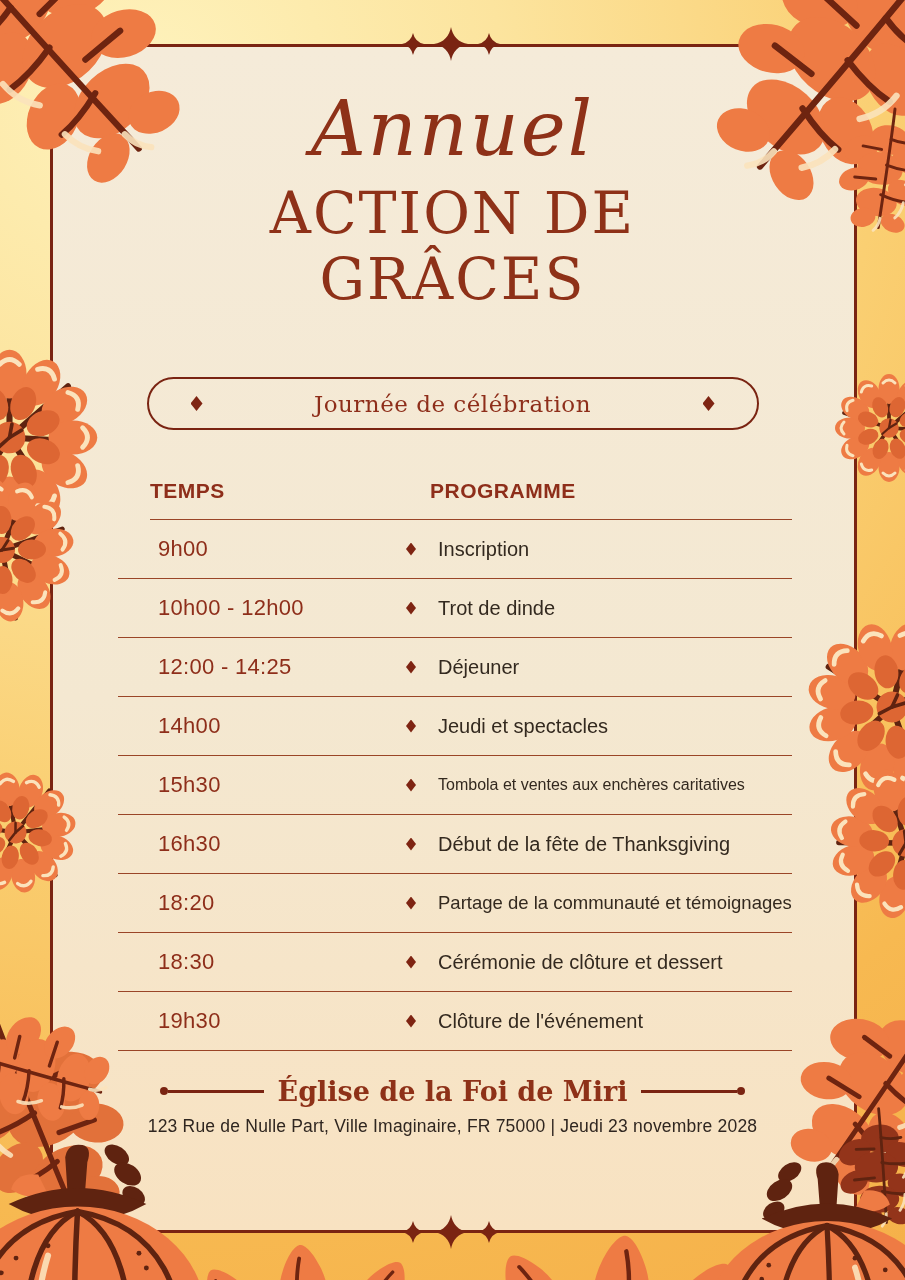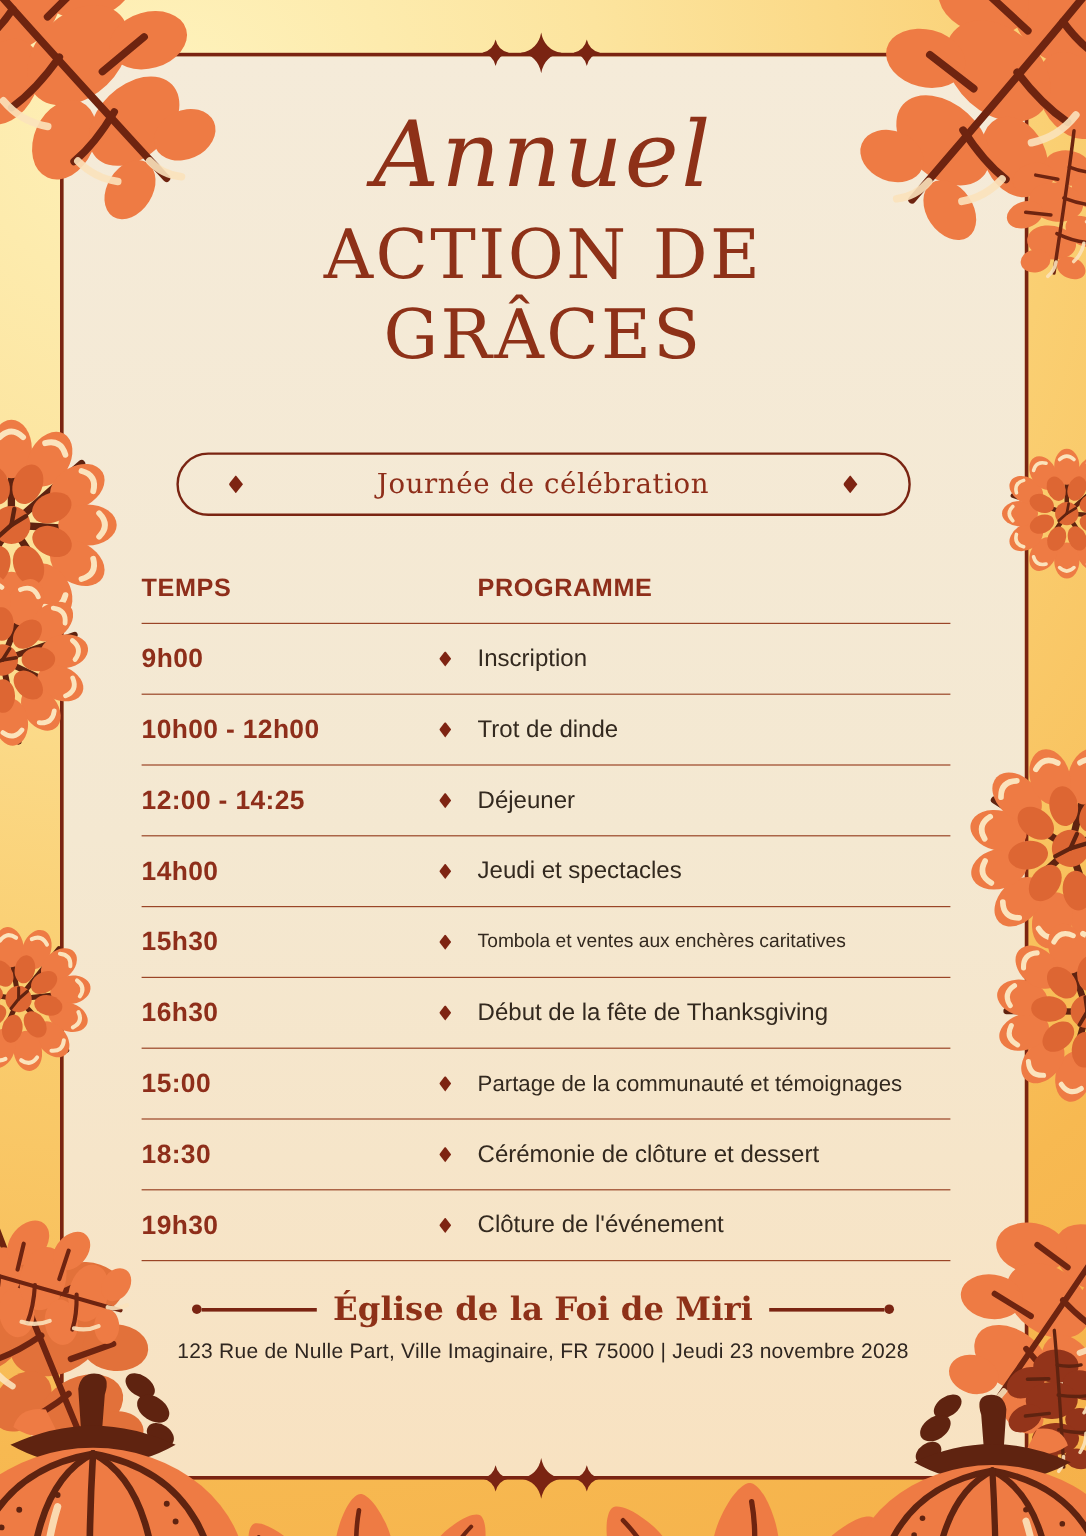--- a/index.html
+++ b/index.html
@@ -38,25 +38,25 @@
   .badge{
     position:absolute;top:377px;left:50%;transform:translateX(-50%);
     width:612px;height:53px;box-sizing:border-box;border:2.5px solid #7A2412;border-radius:40px;
     display:flex;align-items:center;justify-content:space-between;padding:12px 42px;
   }
   .badge-label{
     font-family:"DejaVu Serif","Liberation Serif",serif;font-size:23px;color:#8E2E1A;letter-spacing:.5px;
   }
   .diamond{width:12px;height:15px;background:#7E2412;clip-path:polygon(50% 0,100% 50%,50% 100%,0 50%);flex:none;}
   .schedule{position:absolute;left:118px;top:462px;width:674px;}
-  .sched-head{display:flex;align-items:center;height:57px;border-bottom:1.5px solid #9A4527;}
+  .sched-head{display:flex;align-items:center;height:57px;border-bottom:1.5px solid #9A4527;margin-left:32px;}
   .h-time{width:248px;font-weight:bold;font-size:21px;color:#8E2E1A;letter-spacing:.5px;}
   .h-prog{flex:1;padding-left:32px;font-weight:bold;font-size:21px;color:#8E2E1A;letter-spacing:.5px;}
   .sched-row{display:flex;align-items:center;height:58px;border-bottom:1.5px solid #9A4527;}
-  .time{width:248px;font-weight:bold;font-size:22px;color:#8E2E1A;letter-spacing:.3px;}
+  .time{width:248px;font-weight:normal;font-size:22px;color:#8E2E1A;letter-spacing:.3px;margin-left:40px;}
   .bullet{width:10px;height:13px;background:#7E2412;clip-path:polygon(50% 0,100% 50%,50% 100%,0 50%);margin-right:22px;flex:none;}
   .program{font-size:20px;color:#33291F;}
   .program.sm{font-size:18.5px;}
   .program.xs{font-size:16px;}
   .venue-row{position:absolute;top:1076px;left:0;right:0;display:flex;align-items:center;justify-content:center;gap:14px;}
   .v-line{width:96px;height:2.5px;background:#7A2412;position:relative;flex:none;}
   .v-line.left::before,.v-line.right::after{
     content:'';position:absolute;top:-3px;width:8px;height:8px;border-radius:50%;background:#7A2412;
   }
   .v-line.left::before{left:-8px;}
@@ -308,21 +308,21 @@
             <span class="time">15h30</span>
             <span class="bullet"></span>
             <span class="program xs">Tombola et ventes aux enchères caritatives</span>
           </div>
           <div class="sched-row">
             <span class="time">16h30</span>
             <span class="bullet"></span>
             <span class="program">Début de la fête de Thanksgiving</span>
           </div>
           <div class="sched-row">
-            <span class="time">15:00</span>
+            <span class="time">18:20</span>
             <span class="bullet"></span>
             <span class="program sm">Partage de la communauté et témoignages</span>
           </div>
           <div class="sched-row">
             <span class="time">18:30</span>
             <span class="bullet"></span>
             <span class="program">Cérémonie de clôture et dessert</span>
           </div>
           <div class="sched-row">
             <span class="time">19h30</span>

